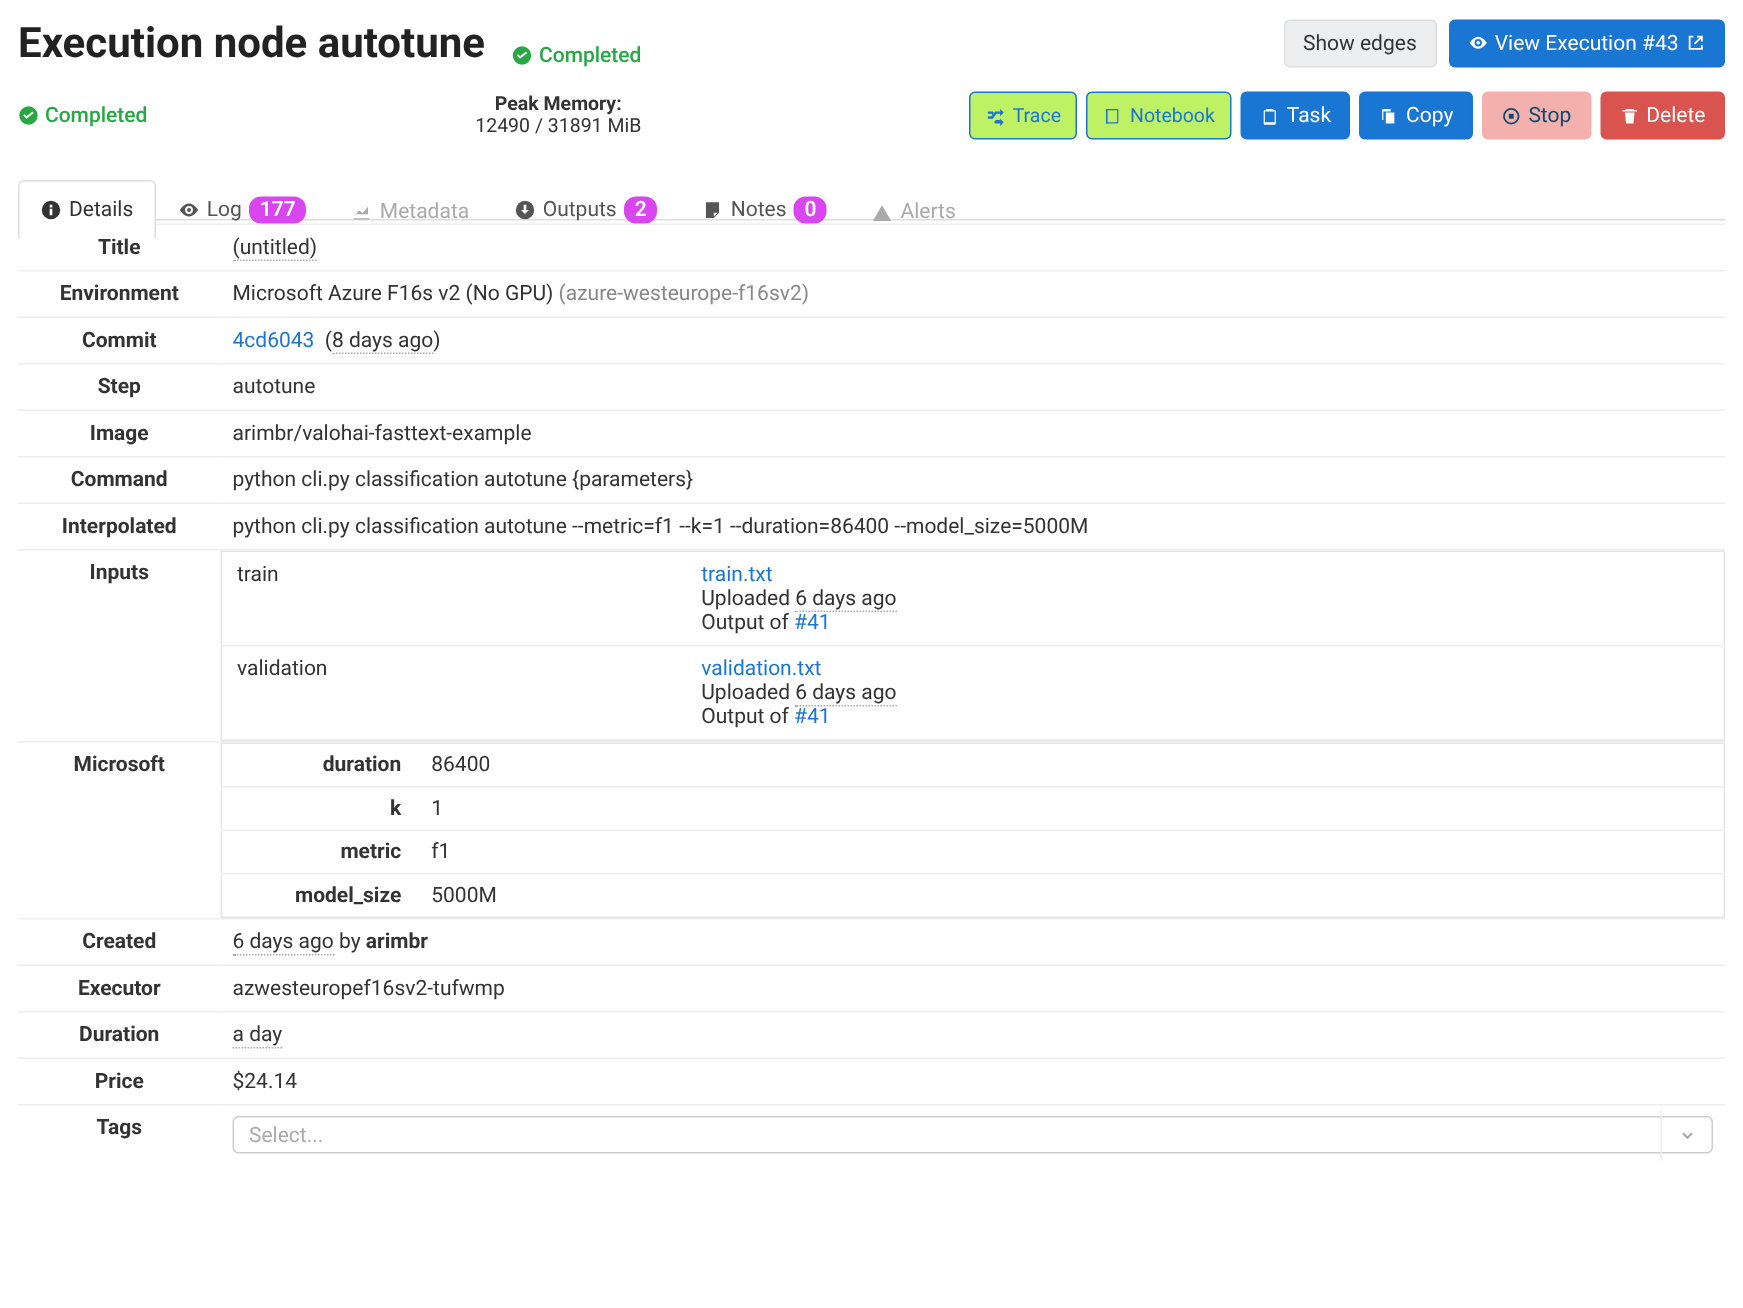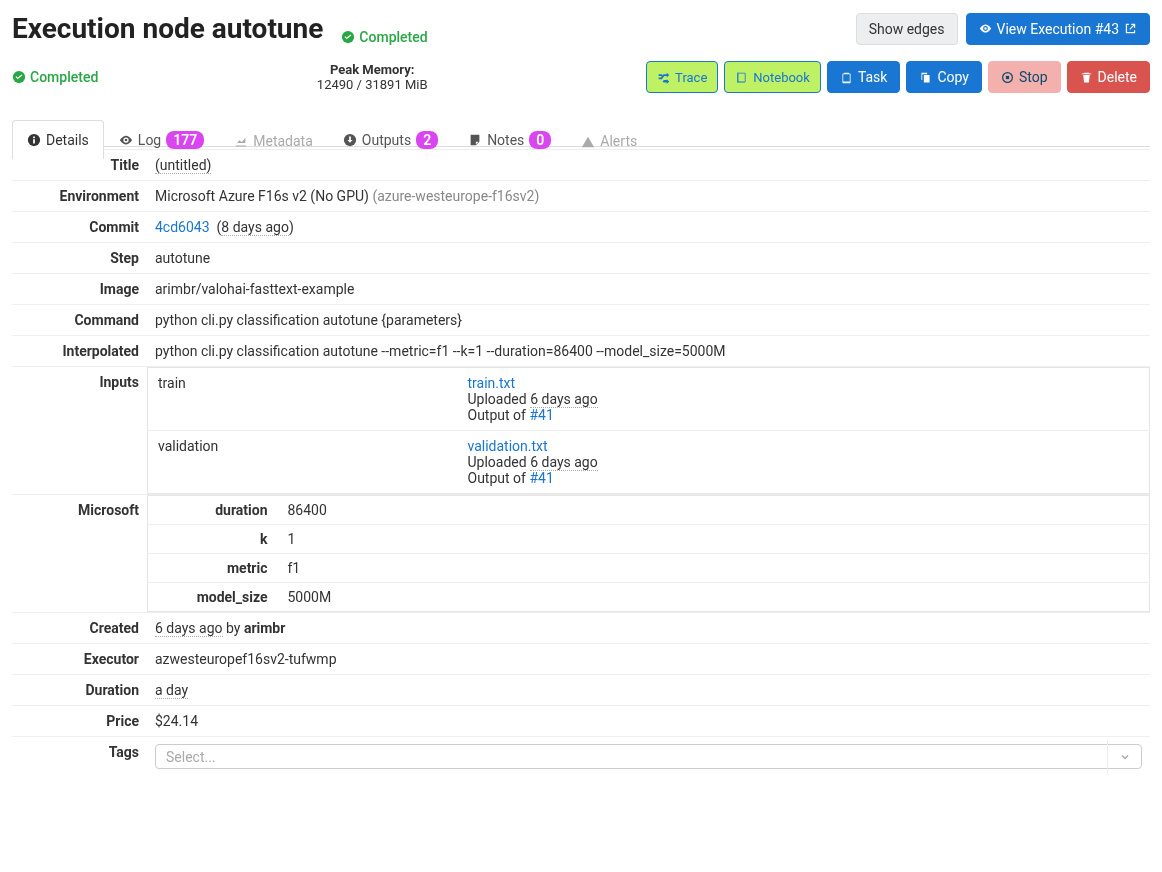--- a/index.html
+++ b/index.html
@@ -25,21 +25,21 @@
 .peak-mem .label { font-weight: 700; }
 .sub-right { display: flex; gap: 6px; }
 .tabs { display: flex; border-bottom: 1px solid #ddd; }
 .tab { padding: 10px 14px; display: inline-flex; align-items: center; gap: 5px; cursor: pointer; color: #555; border: 1px solid transparent; border-bottom: none; position: relative; top: 13px; }
 .tab.active { background: #fff; border-color: #ddd; border-radius: 4px 4px 0 0; color: #333; }
 .tab.muted { color: #aaa; align-items: flex-end; }
 .tab svg { width: 14px; height: 14px; }
 .badge { background: #d946ef; color: #fff; padding: 1px 7px; border-radius: 8px; font-size: 14px; font-weight: 600; }
 .details-table { width: 100%; border-collapse: collapse; margin-top: 2px; }
 .details-table > tbody > tr > td { padding: 7px 8px; border-top: 1px solid #eee; vertical-align: top; }
-.details-table > tbody > tr > td.label-cell { width: 135px; text-align: right; font-weight: 700; color: #333; }
+.details-table > tbody > tr > td.label-cell { width: 135px; text-align: center; font-weight: 700; color: #333; }
 .details-table > tbody > tr > td.value-cell { color: #333; }
 .link { color: #1976d2; text-decoration: none; }
 .muted { color: #888; }
 .dotted { border-bottom: 1px dotted #aaa; }
 .inner-table { width: 100%; border-collapse: collapse; border: 1px solid #e5e5e5; }
 .inner-table tr td { padding: 7px 10px; border-bottom: 1px solid #eee; vertical-align: top; }
 .inner-table tr:last-child td { border-bottom: none; }
 .inner-table .inner-label { width: 310px; }
 .param-table { width: 100%; border-collapse: collapse; border: 1px solid #e5e5e5; }
 .param-table tr td { padding: 6px 10px; border-bottom: 1px solid #eee; }

